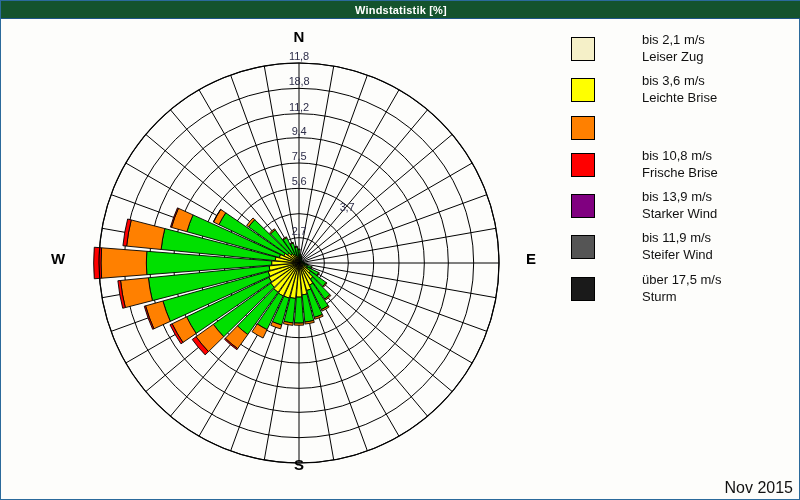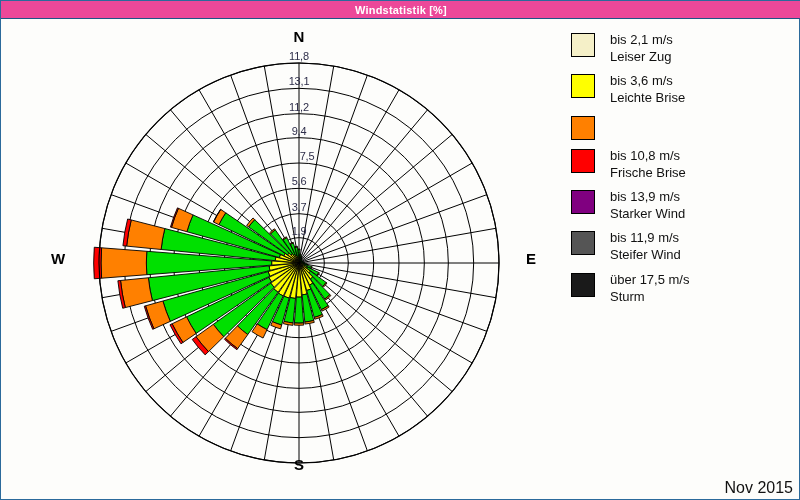--- a/index.html
+++ b/index.html
@@ -10,21 +10,21 @@
   }
   #app{
     position:relative;width:800px;height:500px;
     box-sizing:border-box;
     border:1px solid #2b6a9b;
     background:#fdfdfb;
   }
   
   #titlebar{
     position:absolute;left:0;top:0;width:800px;height:18px;
-    background:#ec4899;
+    background:#14532d;
     color:#ffffff;
     font-size:11px;font-weight:bold;
     display:flex;align-items:center;justify-content:center;
     letter-spacing:0.2px;
     border-bottom:1px solid #1d5584;
     box-sizing:border-box;
   }
   
   #plot{
     position:absolute;left:0;top:19px;width:560px;height:480px;
@@ -45,22 +45,23 @@
     position:absolute;
     font-size:11px;color:#2e2e4a;
     text-align:center;width:40px;
     letter-spacing:-0.2px;
   }
   
   #legend{
     position:absolute;left:570px;top:30px;width:225px;
   }
   .legend-row{
-    display:flex;align-items:flex-start;
+    display:flex;align-items:center;
     margin-bottom:7px;
+    gap:32px;
   }
   .swatch{
     width:24px;height:24px;
     border:1px solid #000;
     box-sizing:border-box;
     flex:0 0 auto;
     margin-top:2px;
   }
   .legend-text{
     margin-left:15px;
@@ -287,27 +288,27 @@
           <circle cx="298" cy="243" r="200" fill="none" stroke="#000" stroke-width="1.2"></circle>
         </g>
     </svg>
 
     <div class="compass" id="lbl-n">N</div>
     <div class="compass" id="lbl-e">E</div>
     <div class="compass" id="lbl-s">S</div>
     <div class="compass" id="lbl-w">W</div>
 
     <div id="rticks">
-        <div class="rtick" style="left: 278px; top: 204.667px;">1,9</div>
-        <div class="rtick" style="left: 278px; top: 180.667px;">3,7</div>
+        <div class="rtick" style="left: 278px; top: 204.667px;">2,7</div>
+        <div class="rtick" style="left: 278px; top: 180.667px; padding-left: 48px;">3,7</div>
         <div class="rtick" style="left: 278px; top: 155.333px;">5,6</div>
-        <div class="rtick" style="left: 278px; top: 130px; margin-left: 8px;">7,5</div>
+        <div class="rtick" style="left: 278px; top: 130px;">7,5</div>
         <div class="rtick" style="left: 278px; top: 104.667px;">9,4</div>
         <div class="rtick" style="left: 278px; top: 80.6667px;">11,2</div>
-        <div class="rtick" style="left: 278px; top: 55.3333px;">13,1</div>
+        <div class="rtick" style="left: 278px; top: 55.3333px;">18,8</div>
         <div class="rtick" style="left: 278px; top: 30px;">11,8</div>
       </div>
   </div>
 
   <div id="legend">
       <div class="legend-row">
         <div class="swatch" style="background: rgb(245, 240, 200);"></div>
         <div class="legend-text">
           <span class="l1">bis 2,1 m/s</span>
           <span class="l2">Leiser Zug</span>

